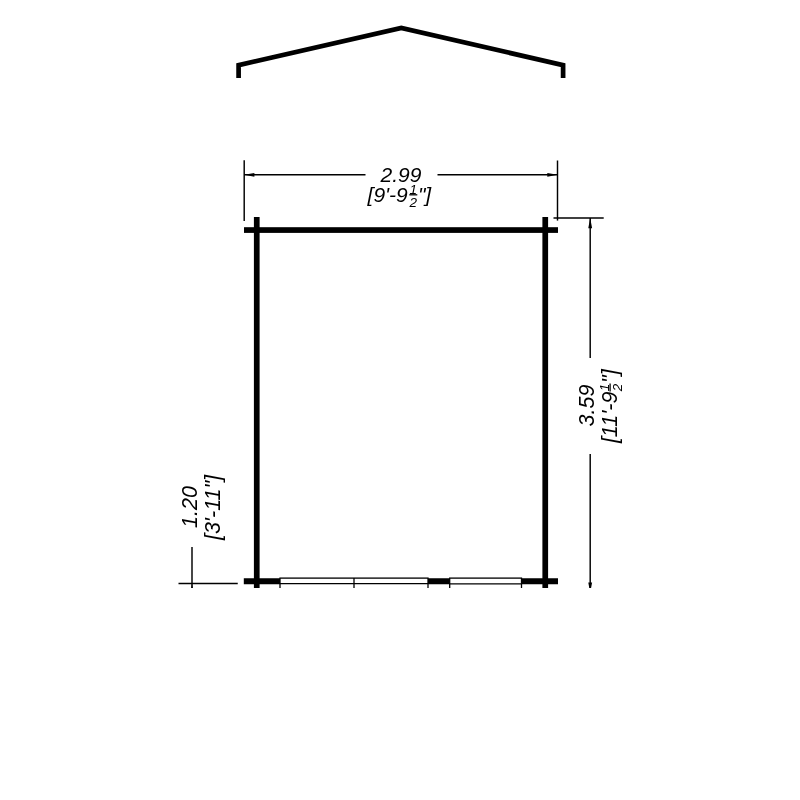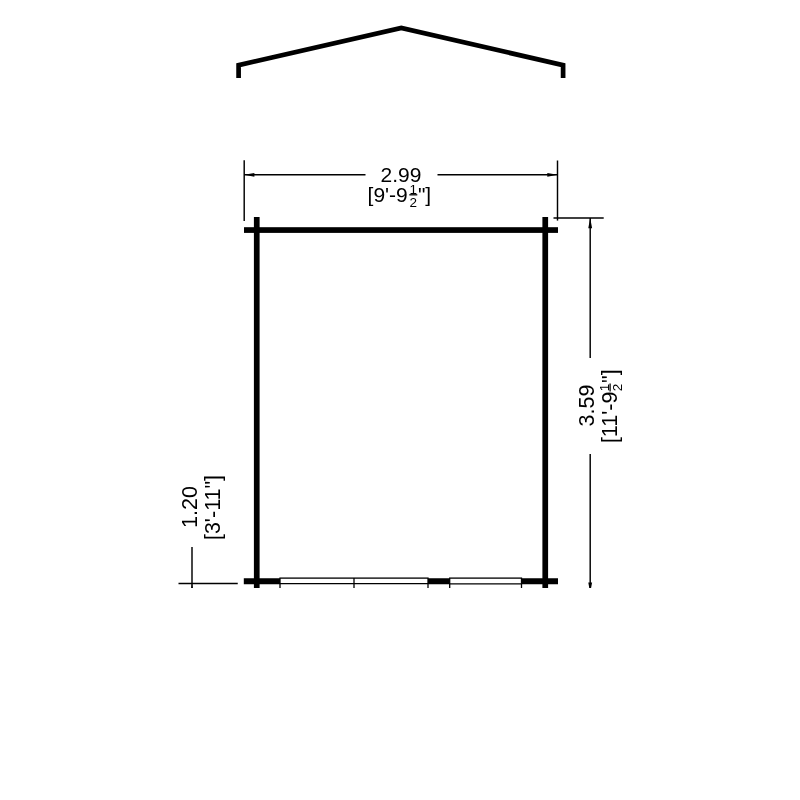--- a/index.html
+++ b/index.html
@@ -1,16 +1,16 @@
 <!DOCTYPE html>
 <html><head>
 <meta charset="utf-8">
 <style>
   html,body{margin:0;padding:0;background:#ffffff;}
-  .page{position:relative;width:800px;height:588px;background:#ffffff;overflow:hidden;}
+  .page{position:relative;width:800px;height:588px;background:#ffffff;overflow:hidden;font-style:italic;}
   svg text{font-family:"Liberation Sans", sans-serif;fill:#000;}
 </style>
 </head>
 <body>
 <div class="page">
 <svg width="800" height="800" viewBox="0 0 800 800" xmlns="http://www.w3.org/2000/svg">
 
   <g id="roof">
     <path d="M 238.6 78 L 238.6 65.2 L 401.3 27.9 L 563.1 65.2 L 563.1 78" fill="none" stroke="#000" stroke-width="4.7" stroke-linejoin="miter"></path>
   </g>

